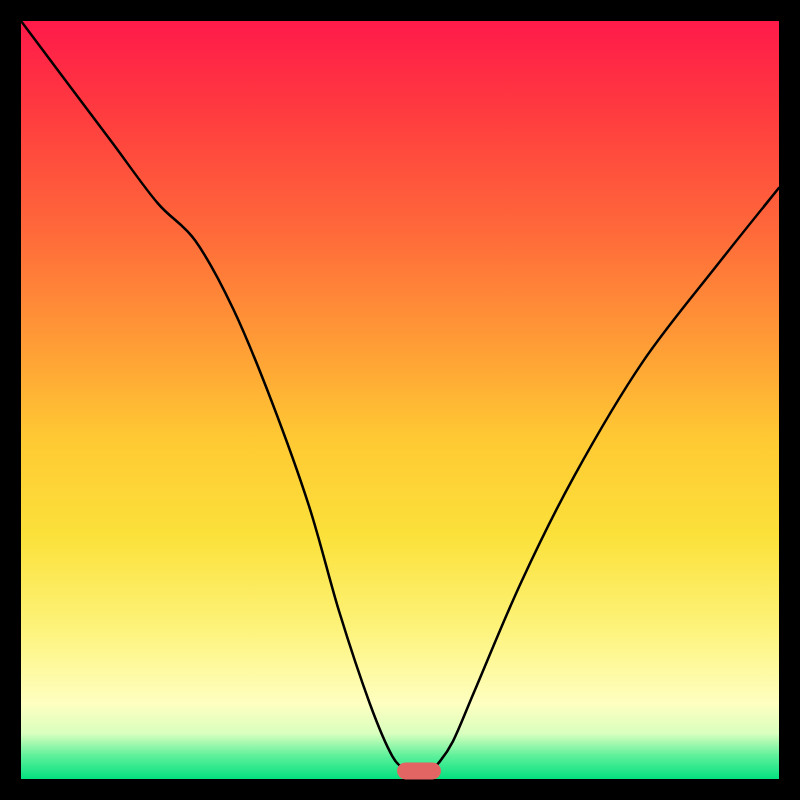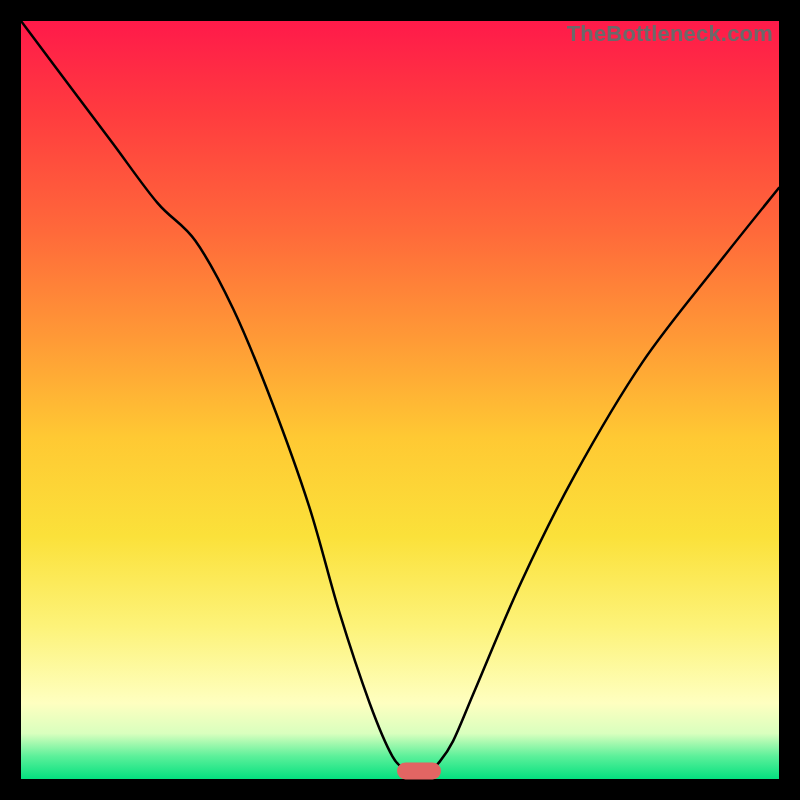--- a/index.html
+++ b/index.html
@@ -63,19 +63,18 @@
     border-radius: 9px;
     background: #e26563;
     transform: translate(-50%, -50%);
   }
 </style>
 </head>
 <body>
 
 <div class="frame">
   <div class="plot-area">
-    <div class="watermark">TheBottleneck.com</div>
     <svg class="curve" viewBox="0 0 758 758" preserveAspectRatio="none">
       <path id="curve-path" fill="none" stroke="#000" stroke-width="2.5" stroke-linejoin="round" stroke-linecap="round" d="M 0.00 0.00 C 7.58 10.11, 30.32 40.43, 45.48 60.64 C 60.64 80.85, 75.80 101.07, 90.96 121.28 C 106.12 141.49, 122.54 165.50, 136.44 181.92 C 150.34 198.34, 161.71 202.13, 174.34 219.82 C 186.97 237.51, 199.61 261.51, 212.24 288.04 C 224.87 314.57, 237.51 346.15, 250.14 379.00 C 262.77 411.85, 276.67 449.75, 288.04 485.12 C 299.41 520.49, 308.25 558.39, 318.36 591.24 C 328.47 624.09, 339.84 658.20, 348.68 682.20 C 357.52 706.20, 365.10 724.14, 371.42 735.26 C 377.74 746.38, 382.16 746.38, 386.58 748.90 C 391.00 751.43, 394.16 750.42, 397.95 750.42 C 401.74 750.42, 406.16 750.17, 409.32 748.90 C 412.48 747.64, 413.11 747.64, 416.90 742.84 C 420.69 738.04, 425.74 732.73, 432.06 720.10 C 438.38 707.47, 443.43 693.57, 454.80 667.04 C 466.17 640.51, 483.86 596.29, 500.28 560.92 C 516.70 525.55, 533.13 491.44, 553.34 454.80 C 573.55 418.16, 597.56 376.47, 621.56 341.10 C 645.56 305.73, 674.62 271.62, 697.36 242.56 C 720.10 213.50, 747.89 179.39, 758.00 166.76"></path>
     </svg>
     <div id="marker" class="marker" style="left: 397.95px; top: 750.42px;"></div>
   </div>
 </div>
 
 </body></html>

